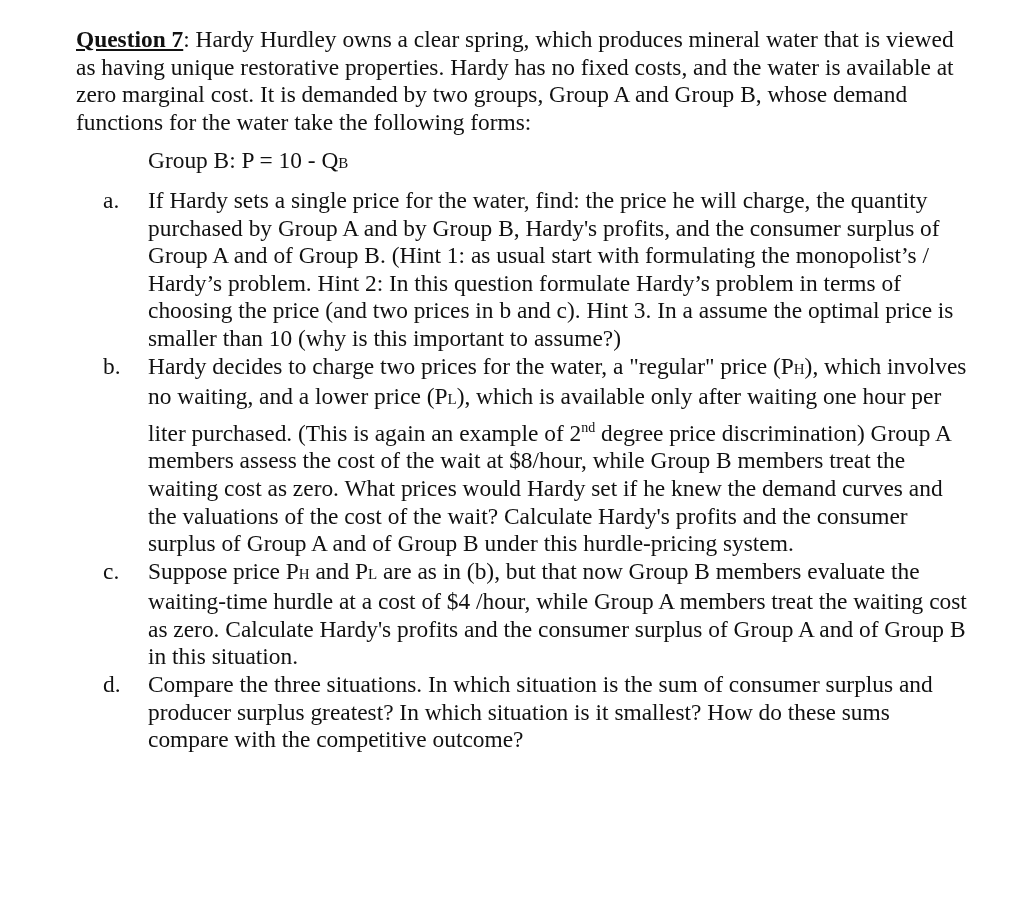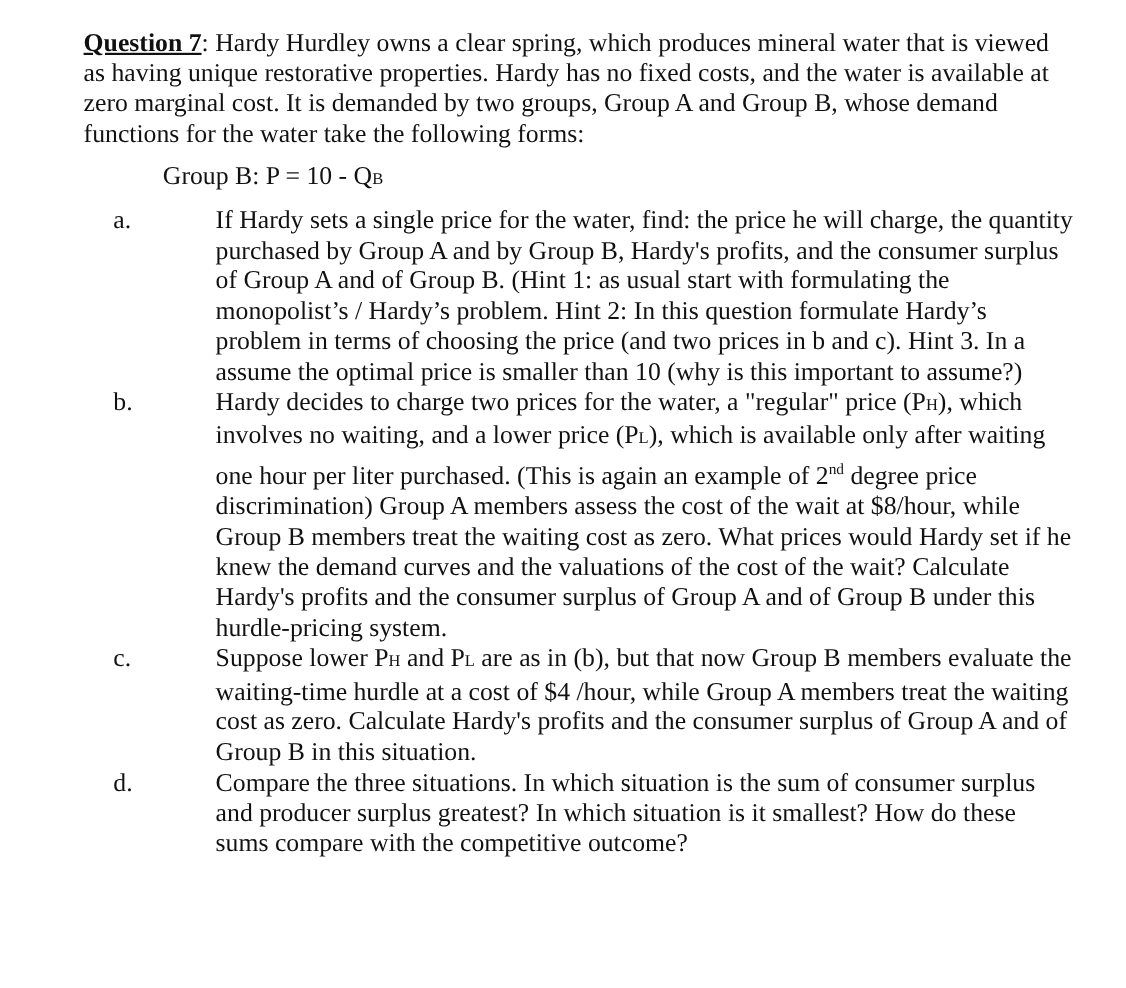--- a/index.html
+++ b/index.html
@@ -14,21 +14,21 @@
     .p { margin: 0; }
     .q-label { font-weight: bold; text-decoration: underline; }
     .eq { margin: 11px 0 0 72px; }
     .eq + .eq { margin-top: 26px; }
     .where { margin-top: 12px; }
     .sub { font-size: 15px; vertical-align: baseline; }
     .subsup { font-size: 14px; vertical-align: 9px; }
     ol { margin: 9px 0 0 0; padding: 0; list-style: none; }
     li { display: flex; margin: 0 0 0 27px; }
     li .mark { width: 45px; flex: 0 0 45px; }
-    li .body { width: 820px; margin-left: 48px; }
+    li .body { width: 820px; }
   </style>
 </head>
 <body>
 
 <div class="page">
   <p class="p"><span class="q-label">Question 7</span><span>: Hardy Hurdley owns a clear spring, which produces mineral water that is viewed as having unique restorative properties. Hardy has no fixed costs, and the water is available at zero marginal cost. It is demanded by two groups, Group A and Group B, whose demand functions for the water take the following forms:</span></p>
 
   <p class="p eq"><span>Group B: P = 10 - Q</span><span class="sub">B</span></p>
 
 
@@ -36,20 +36,20 @@
     <li>
       <span class="mark">a.</span>
       <span class="body">If Hardy sets a single price for the water, find: the price he will charge, the quantity purchased by Group A and by Group B, Hardy's profits, and the consumer surplus of Group A and of Group B. (Hint 1: as usual start with formulating the monopolist’s / Hardy’s problem. Hint 2: In this question formulate Hardy’s problem in terms of choosing the price (and two prices in b and c). Hint 3. In a assume the optimal price is smaller than 10 (why is this important to assume?)</span>
     </li>
     <li>
       <span class="mark">b.</span>
       <span class="body"><span>Hardy decides to charge two prices for the water, a "regular" price (P</span><span class="sub">H</span><span>), which involves no waiting, and a lower price (P</span><span class="sub">L</span><span>), which is available only after waiting one hour per liter purchased. (This is again an example of 2</span><span class="subsup">nd</span><span> degree price discrimination) Group A members assess the cost of the wait at $8/hour, while Group B members treat the waiting cost as zero. What prices would Hardy set if he knew the demand curves and the valuations of the cost of the wait? Calculate Hardy's profits and the consumer surplus of Group A and of Group B under this hurdle-pricing system.</span></span>
     </li>
     <li>
       <span class="mark">c.</span>
-      <span class="body"><span>Suppose lower P</span><span class="sub">H</span><span> and P</span><span class="sub">L</span><span> are as in (b), but that now Group B members evaluate the waiting-time hurdle at a cost of $4 /hour, while Group A members treat the waiting cost as zero. Calculate Hardy's profits and the consumer surplus of Group A and of Group B in this situation.</span></span>
+      <span class="body"><span>Suppose price P</span><span class="sub">H</span><span> and P</span><span class="sub">L</span><span> are as in (b), but that now Group B members evaluate the waiting-time hurdle at a cost of $4 /hour, while Group A members treat the waiting cost as zero. Calculate Hardy's profits and the consumer surplus of Group A and of Group B in this situation.</span></span>
     </li>
     <li>
       <span class="mark">d.</span>
       <span class="body">Compare the three situations. In which situation is the sum of consumer surplus and producer surplus greatest? In which situation is it smallest? How do these sums compare with the competitive outcome?</span>
     </li>
   </ol>
 </div>
 
 </body></html>

